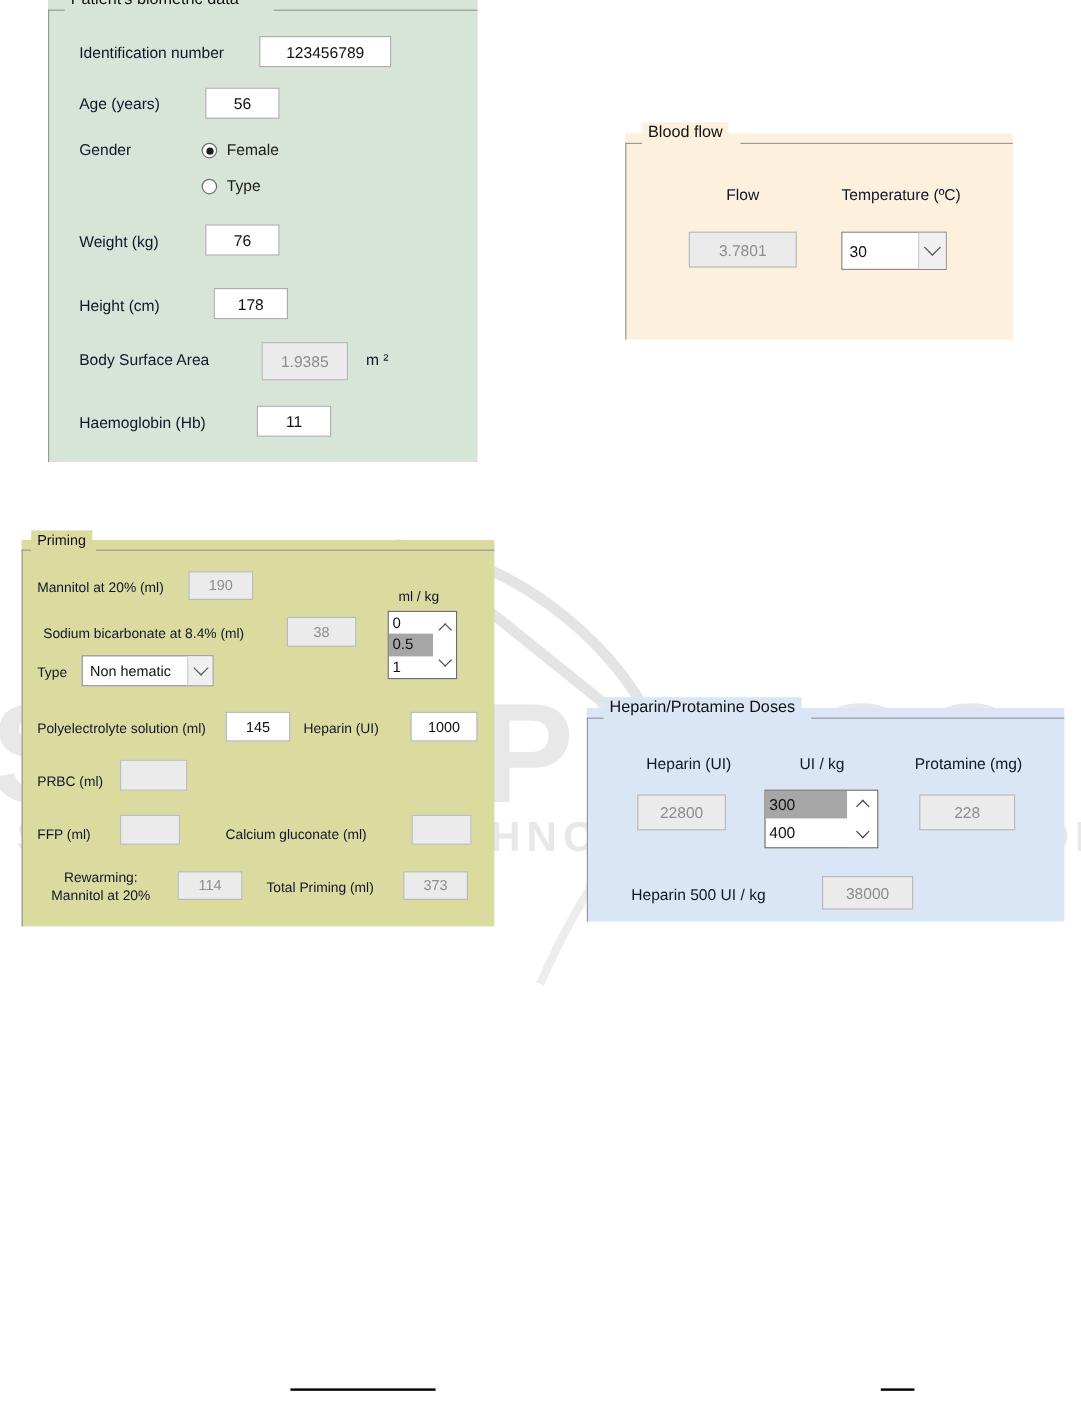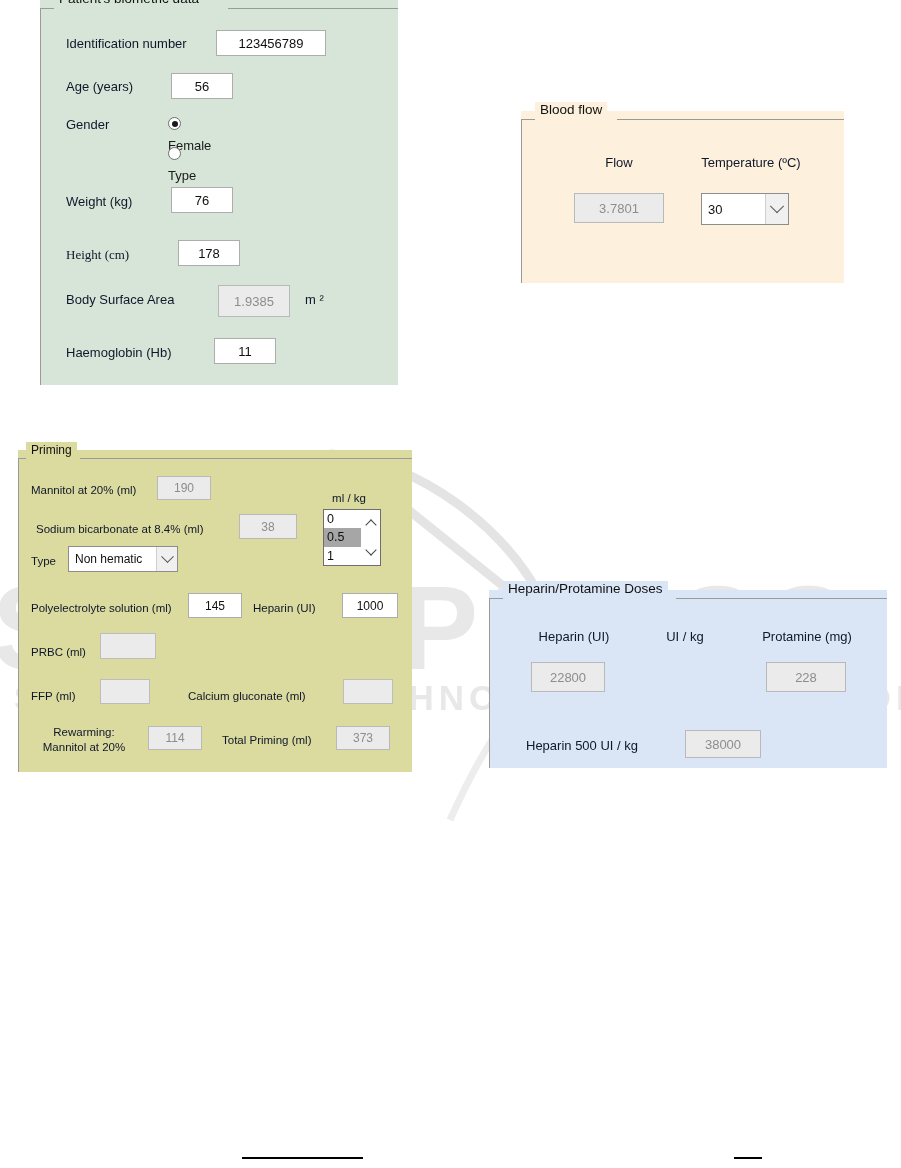--- a/index.html
+++ b/index.html
@@ -120,23 +120,22 @@
   }
   .field.empty-ro {
     background: #ebebeb;
     border-color: #bdbdbd;
   }
 
   
   .radio-row {
     position: absolute;
     display: flex;
-    align-items: flex-start;
+    align-items: flex-end;
     gap: 8px;
-    flex-direction: column;
   }
   .radio {
     width: 13px;
     height: 13px;
     border-radius: 50%;
     border: 1px solid #6f6f6f;
     background: #fff;
     box-sizing: border-box;
     position: relative;
     flex: 0 0 auto;
@@ -270,21 +269,21 @@
       <span class="radio-label">Female</span>
     </div>
     <div class="radio-row" style="left:128px; top:147px;">
       <span class="radio"></span>
       <span class="radio-label">Type</span>
     </div>
 
     <div class="lbl" style="left:26px; top:194px;">Weight (kg)</div>
     <div class="field" style="left:131px; top:187px; width:62px; height:26px;">76</div>
 
-    <div class="lbl" style="left:26px; top:247px;font-family:Liberation Serif, serif;">Height (cm)</div>
+    <div class="lbl" style="left:26px; top:247px;">Height (cm)</div>
     <div class="field" style="left:138px; top:240px; width:62px; height:26px;">178</div>
 
     <div class="lbl" style="left:26px; top:292px;">Body Surface Area</div>
     <div class="field ro" style="left:178px; top:285px; width:72px; height:32px;">1.9385</div>
     <div class="lbl" style="left:265px; top:292px;">m ²</div>
 
     <div class="lbl" style="left:26px; top:345px;">Haemoglobin (Hb)</div>
     <div class="field" style="left:174px; top:338px; width:62px; height:26px;">11</div>
   </div>
 </div>
@@ -374,20 +373,30 @@
     <div class="border-top-right" style="left:187px; right:0;"></div>
     <div class="border-left"></div>
     <div class="legend" style="background:#dae6f5;">Heparin/Protamine Doses</div>
 
     <div class="lbl center" style="left:25px; top:39px; width:120px;">Heparin (UI)</div>
     <div class="lbl center" style="left:150px; top:39px; width:92px;">UI / kg</div>
     <div class="lbl center" style="left:250px; top:39px; width:136px;">Protamine (mg)</div>
 
     <div class="field ro" style="left:42px; top:72px; width:74px; height:30px;">22800</div>
 
+    <div class="listbox" style="left:148px; top:68px; width:95px; height:49px;">
+      <div class="lb-items">
+        <div class="lb-item sel" style="height:23px; font-size:13px;">300</div>
+        <div class="lb-item" style="height:23px; font-size:13px;">400</div>
+      </div>
+      <div class="lb-scroll" style="width:25px;">
+        <span class="sc-up"></span>
+        <span class="sc-dn"></span>
+      </div>
+    </div>
 
     <div class="field ro" style="left:277px; top:72px; width:80px; height:30px;">228</div>
 
     <div class="lbl" style="left:37px; top:148px;">Heparin 500 UI / kg</div>
     <div class="field ro" style="left:196px; top:140px; width:76px; height:28px;">38000</div>
   </div>
 </div>
 
 <div class="rule" style="left:242px; top:1157px; width:121px;"></div>
 <div class="rule" style="left:734px; top:1157px; width:28px;"></div>

